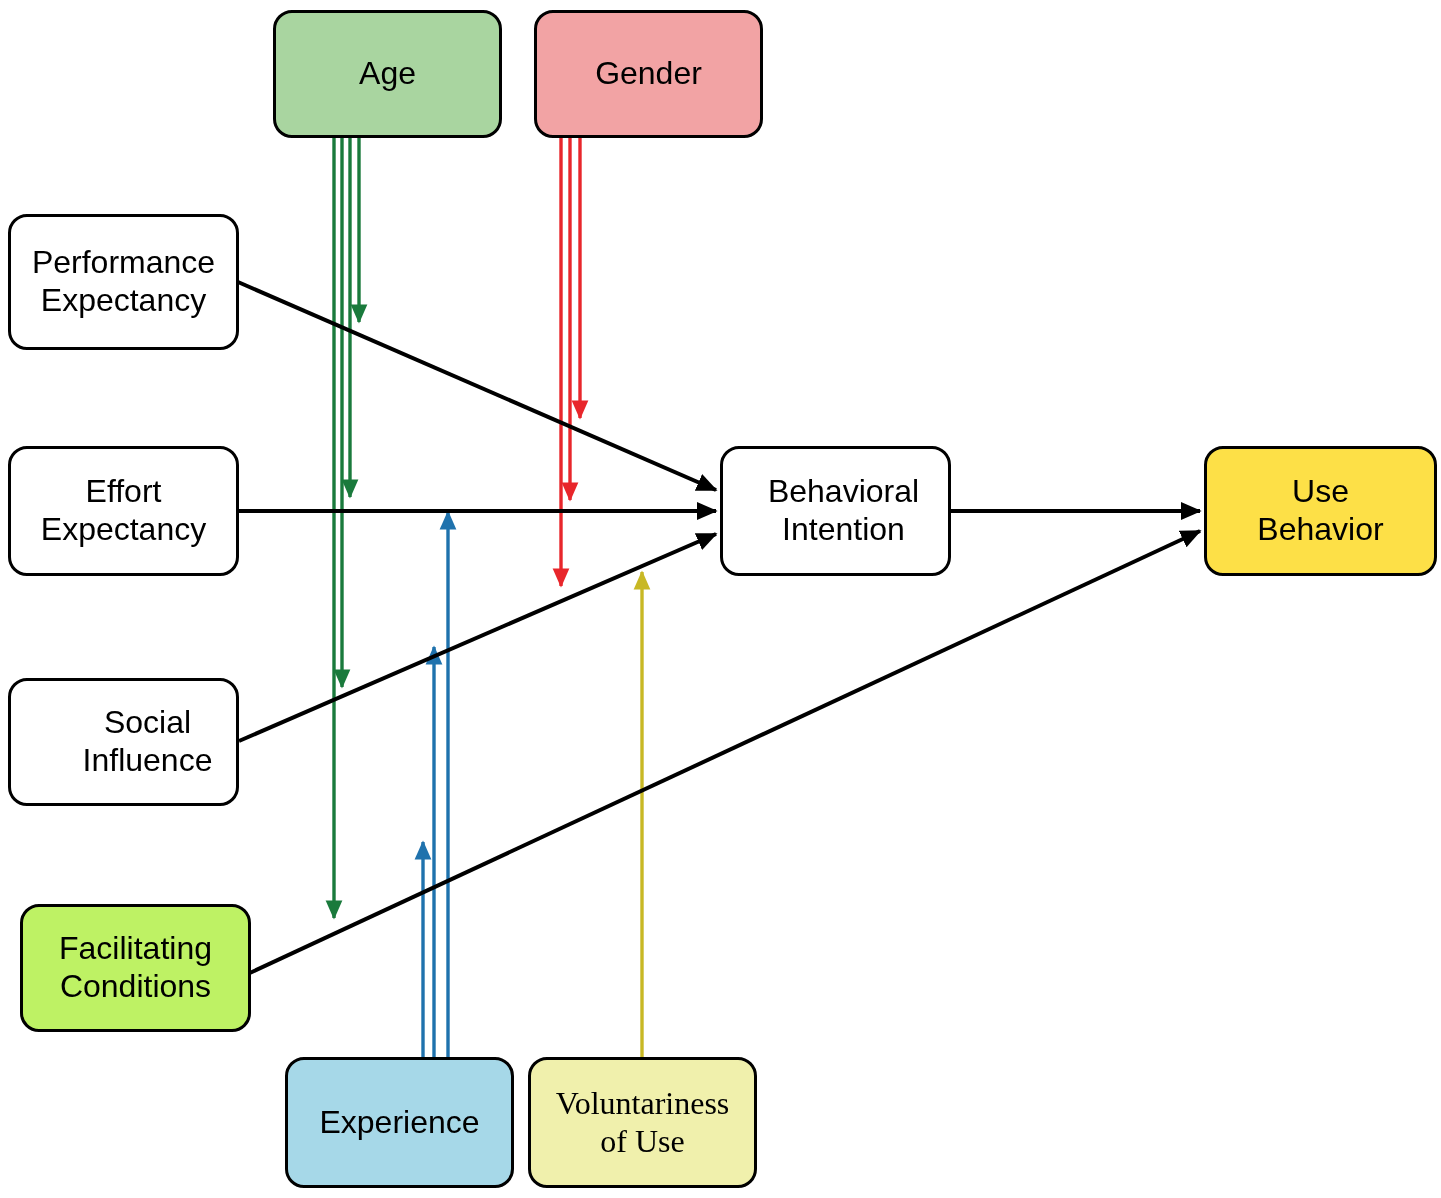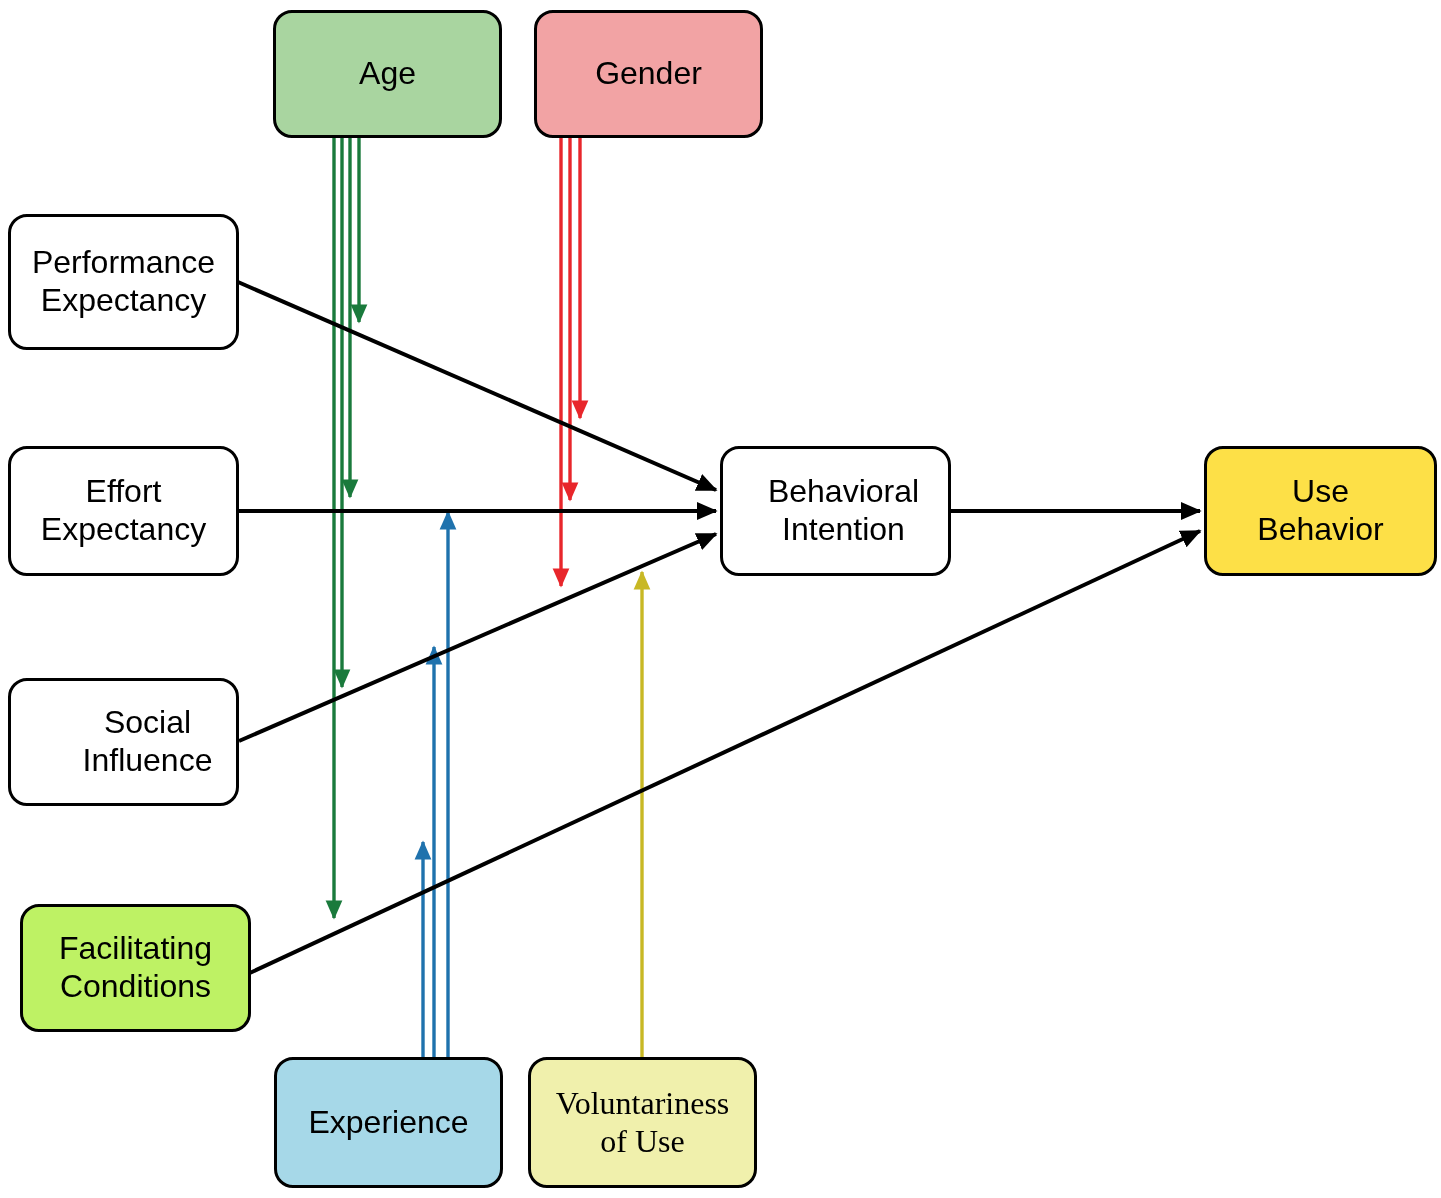--- a/index.html
+++ b/index.html
@@ -122,21 +122,21 @@
   <div class="node-box" style="left:720px; top:446px; width:231px; height:130px; background:#FFFFFF;padding-left:16px;">
     <span>Behavioral
 Intention</span>
   </div>
 
   <div class="node-box" style="left:1204px; top:446px; width:233px; height:130px; background:#fde047;">
     <span>Use
 Behavior</span>
   </div>
 
-  <div class="node-box" style="left:274px; top:1057px; width:229px; height:131px; background:#A6D8E8;">
+  <div class="node-box" style="left:285px; top:1057px; width:229px; height:131px; background:#A6D8E8;">
     <span>Experience</span>
   </div>
 
   <div class="node-box" style="left:528px; top:1057px; width:229px; height:131px; background:#F0F0AC;font-family:Liberation Serif, serif;">
     <span>Voluntariness
 of Use</span>
   </div>
 
 </div>
 

